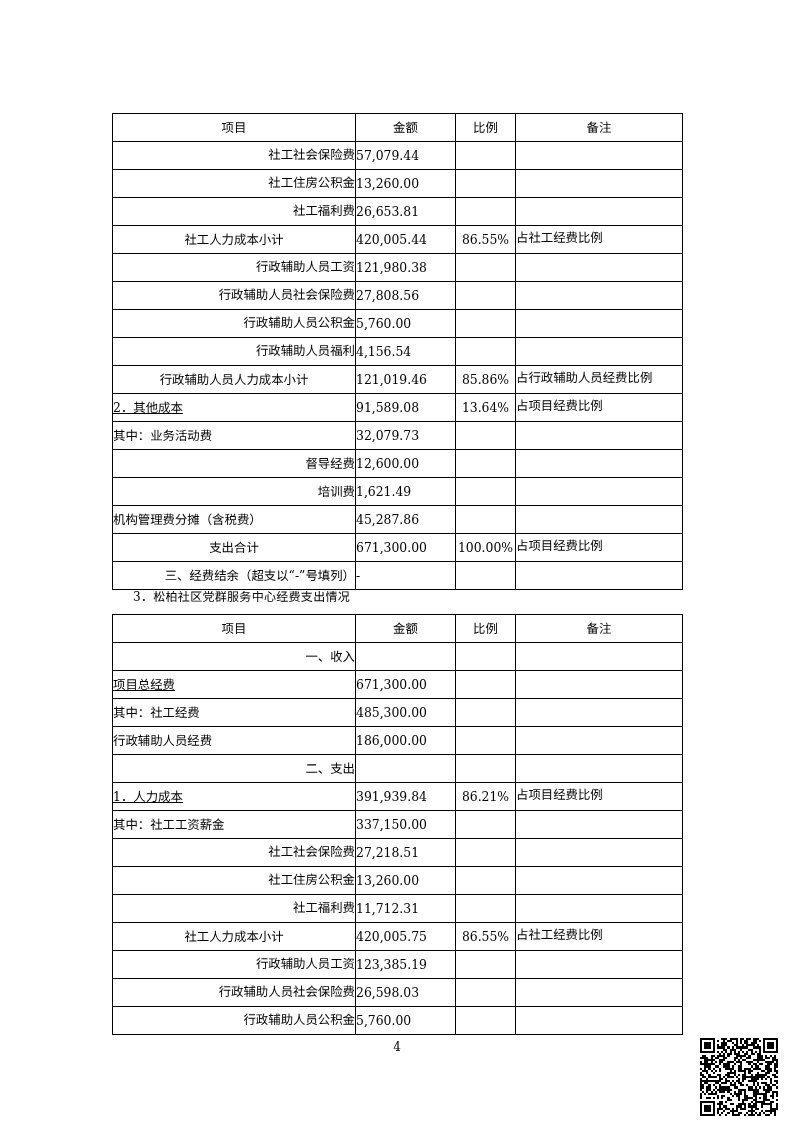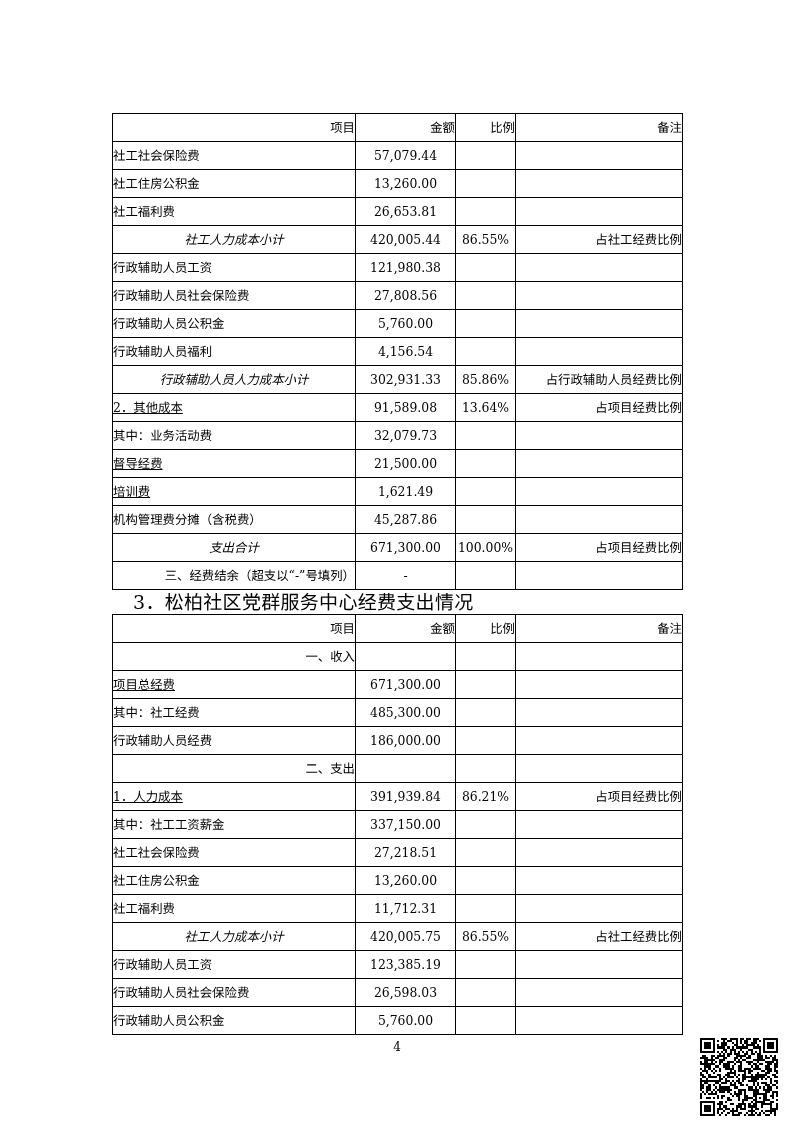--- a/index.html
+++ b/index.html
@@ -47,42 +47,42 @@
     white-space: nowrap;
   }
 
   
   col.c-item  { width: 243px; }
   col.c-amt   { width: 100px; }
   col.c-pct   { width: 60px;  }
   col.c-note  { width: 167px; }
 
   
-  .hdr td { text-align: right; }
+  .hdr td { text-align: center; }
 
   
-  .item-center  { text-align: left; }
+  .item-center  { text-align: right; font-family: Liberation Serif, serif; }
   .item-section { text-align: right; padding-left: 7px; font-weight: bold; }
   .item-num     { text-align: left; padding-left: 26px; text-decoration: underline; }
   .item-qz      { text-align: left; padding-left: 40px; }
   .item-ind1    { text-align: left; padding-left: 62px; margin-left: 48px; }
-  .item-ind2    { text-align: left; padding-left: 78px; text-decoration: underline; }
+  .item-ind2    { text-align: right; padding-left: 78px; }
   .item-ind3    { text-align: left; padding-left: 90px; }
-  .item-sumind  { text-align: center; padding-right: 24px; font-style: italic; }
-
-  .amt  { text-align: center; padding-right: 9px; }
+  .item-sumind  { text-align: center; padding-right: 24px; }
+
+  .amt  { text-align: left; padding-right: 9px; }
   .pct  { text-align: center; }
-  .note { text-align: right; padding-left: 8px; }
+  .note { text-align: left; padding-left: 8px; font-family: Liberation Mono, monospace; }
 
   
   .mid-heading {
     position: absolute;
     left: 133px;
     top: 587px;
-    font-size: 19px;
+    font-size: 12px;
     letter-spacing: 0.3px;
     white-space: nowrap;
   }
 
   
   .page-number {
     position: absolute;
     left: 0;
     top: 1040px;
     width: 794px;
@@ -164,39 +164,39 @@
           <td class="note"></td>
         </tr>
         <tr>
           <td class="item-center">行政辅助人员福利</td>
           <td class="amt">4,156.54</td>
           <td class="pct"></td>
           <td class="note"></td>
         </tr>
         <tr>
           <td class="item-sumind">行政辅助人员人力成本小计</td>
-          <td class="amt">302,931.33</td>
+          <td class="amt">121,019.46</td>
           <td class="pct">85.86%</td>
           <td class="note">占行政辅助人员经费比例</td>
         </tr>
         <tr>
           <td class="item-num">2．其他成本</td>
           <td class="amt">91,589.08</td>
           <td class="pct">13.64%</td>
           <td class="note">占项目经费比例</td>
         </tr>
         <tr>
           <td class="item-qz">其中：业务活动费</td>
           <td class="amt">32,079.73</td>
           <td class="pct"></td>
           <td class="note"></td>
         </tr>
         <tr>
           <td class="item-ind2">督导经费</td>
-          <td class="amt">21,500.00</td>
+          <td class="amt">12,600.00</td>
           <td class="pct"></td>
           <td class="note"></td>
         </tr>
         <tr>
           <td class="item-ind2">培训费</td>
           <td class="amt">1,621.49</td>
           <td class="pct"></td>
           <td class="note"></td>
         </tr>
         <tr>

